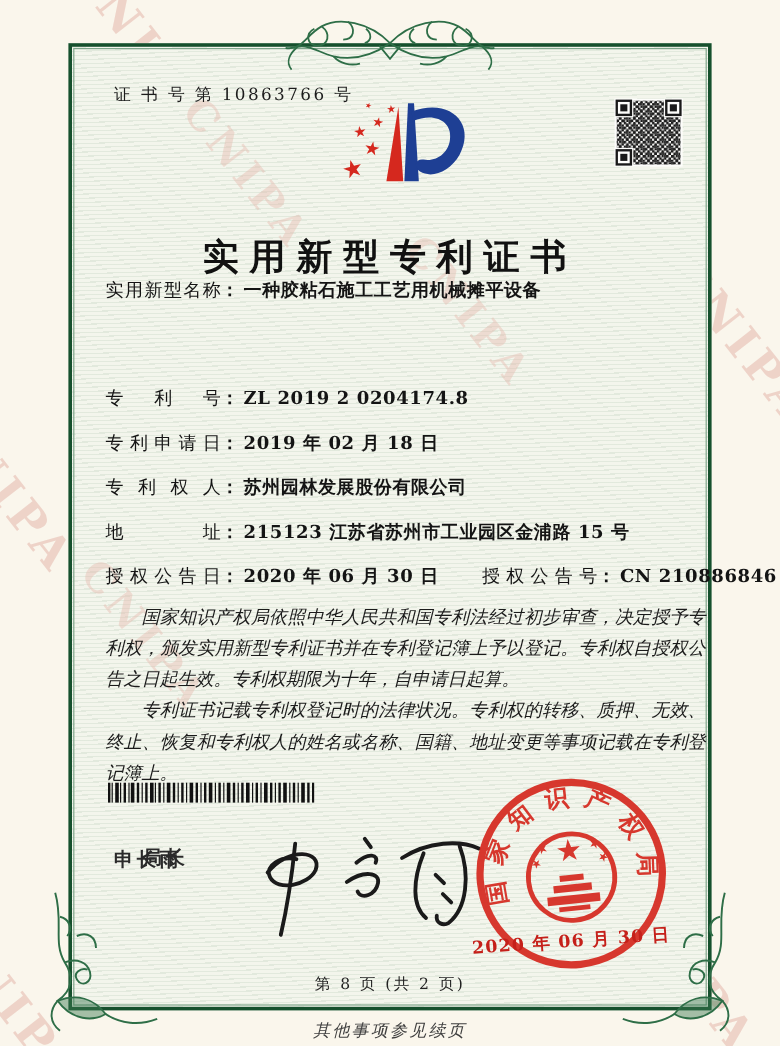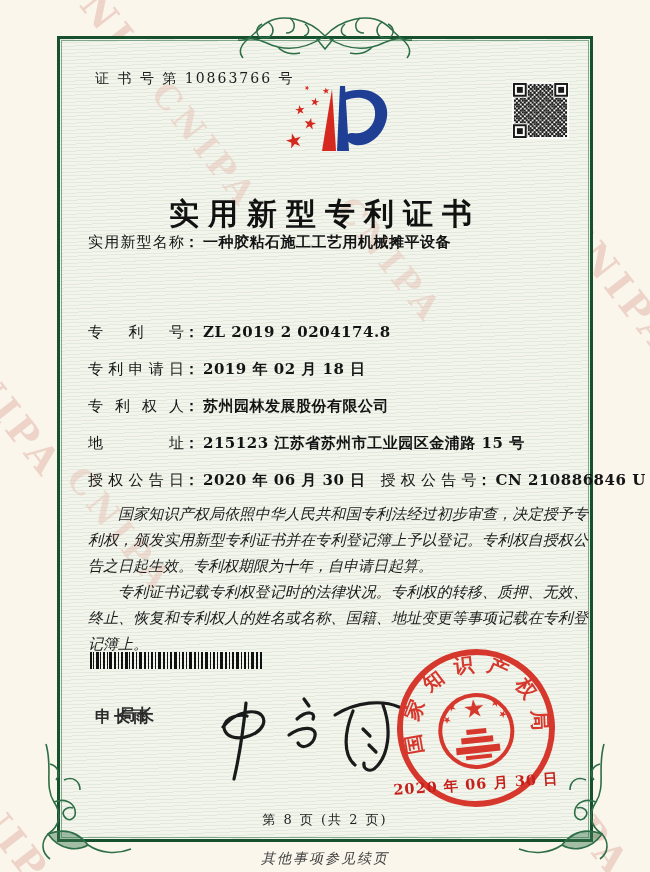--- a/index.html
+++ b/index.html
@@ -26,21 +26,21 @@
   .logo{position:absolute;left:220px;top:42px;width:122px;height:84px;}
   .qr{position:absolute;left:452px;top:43px;width:57px;height:57px;}
   .title{position:absolute;left:0;top:126px;width:100%;text-align:center;
          font-size:30px;font-weight:bold;letter-spacing:9px;color:#111;margin-top:29px;}
 
   .field-row{position:absolute;left:28px;width:486px;font-size:15px;color:#141414;white-space:nowrap;}
   .flabel{display:inline-block;width:96px;text-align:justify;text-align-last:justify;
           font-weight:400;vertical-align:bottom;}
   .fcolon{font-weight:600;}
   .fvalue{font-weight:600;letter-spacing:0.5px;margin-left:4px;}
-  .flabel2{margin-left:15px;}
+  .flabel2{margin-left:36px;}
 
   .paras{position:absolute;left:28px;top:462px;width:500px;font-size:15px;line-height:26px;
          color:#1b1b1b;text-align:justify;}
   .kai{font-style:italic;}
   .paras p{margin:0;text-indent:2em;}
 
   .barcode{position:absolute;left:30px;top:613px;width:172px;height:17px;}
 
   .sig-title{position:absolute;left:35px;top:666px;font-size:16px;font-weight:600;
              font-family:"DejaVu Sans","Liberation Sans",sans-serif;color:#2a2a2a;letter-spacing:3px;margin-left:24px;}

